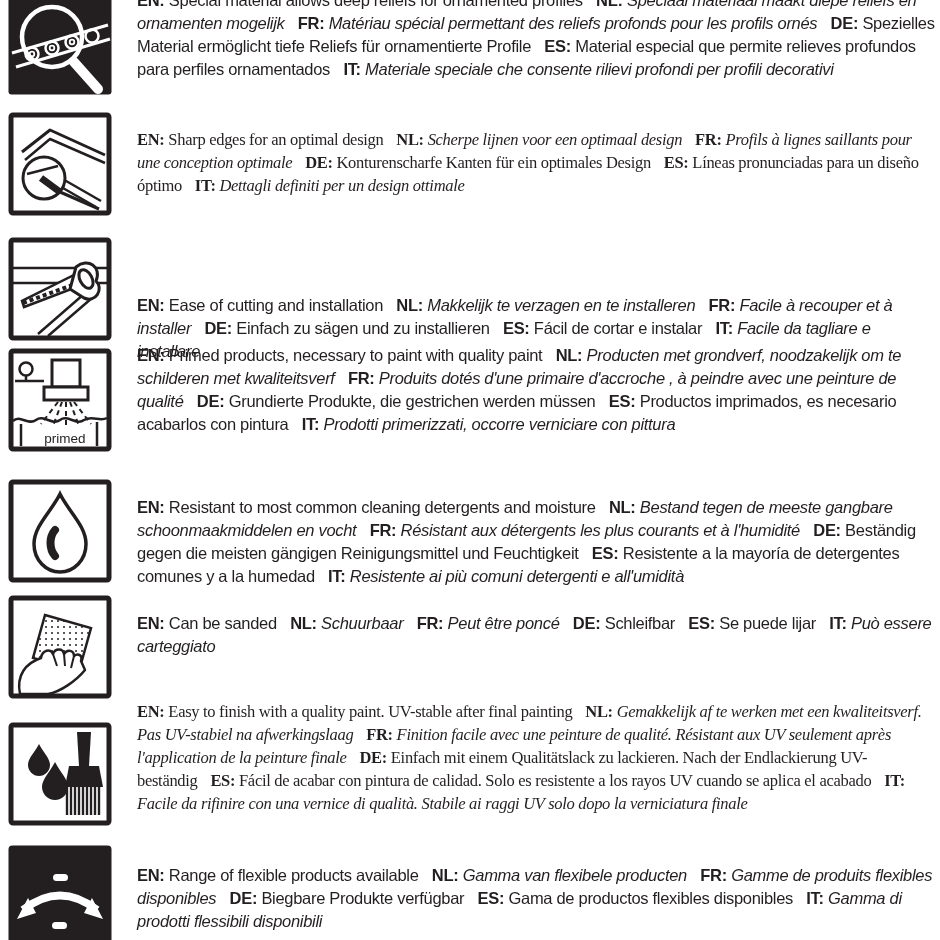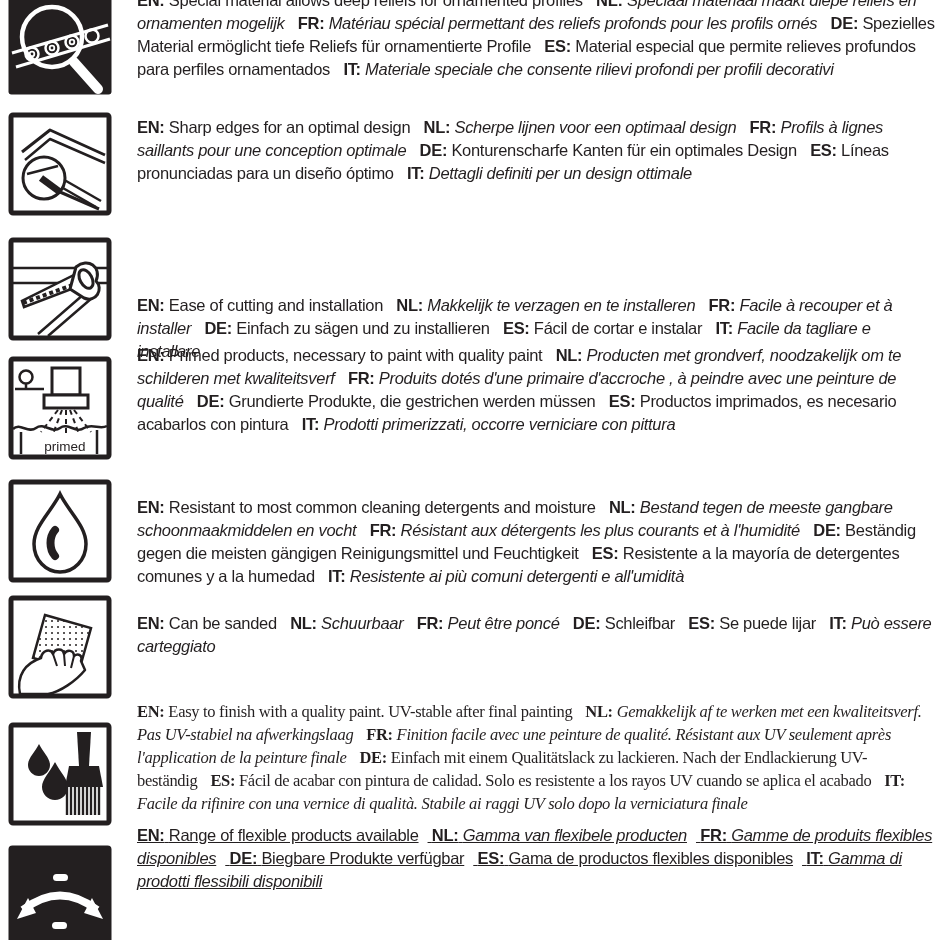--- a/index.html
+++ b/index.html
@@ -12,27 +12,27 @@
   .cell-text{
     position:absolute;left:137px;width:799px;
     font-size:16.5px;line-height:23px;letter-spacing:-0.3px;
   }
   .lbl{font-weight:700;font-style:normal;}
   .val{font-style:normal;}
   .val.it{font-style:italic;}
   .seg{margin-right:9px;}
   
   .r0 .cell-icon{top:-9px;}   .r0 .cell-text{top:-11px;}
-  .r1 .cell-icon{top:112px;}  .r1 .cell-text{top:116px;}
+  .r1 .cell-icon{top:112px;}  .r1 .cell-text{top:128px;font-family:Liberation Serif, serif;}
   .r2 .cell-icon{top:237px;}  .r2 .cell-text{top:246px;margin-top:48px;}
-  .r3 .cell-icon{top:356px;}  .r3 .cell-text{top:344px;}
+  .r3 .cell-icon{top:348px;}  .r3 .cell-text{top:344px;}
   .r4 .cell-icon{top:479px;}  .r4 .cell-text{top:496px;}
   .r5 .cell-icon{top:595px;}  .r5 .cell-text{top:606px;margin-top:6px;}
   .r6 .cell-icon{top:722px;}  .r6 .cell-text{top:700px;font-family:Liberation Serif, serif;}
-  .r7 .cell-icon{top:845px;}  .r7 .cell-text{top:824px;text-decoration:underline;}
+  .r7 .cell-icon{top:845px;}  .r7 .cell-text{top:864px;}
 </style>
 </head>
 <body>
 
 <div class="page">
   <div class="row r0">
     <div class="cell-icon">
     <svg viewBox="0 0 104 104" xmlns="http://www.w3.org/2000/svg">
       <rect x="0.5" y="0.5" width="103" height="103" rx="3" fill="#231f20"></rect>
       <path d="M4 62 L100 34" stroke="#fff" stroke-width="3" fill="none"></path>

